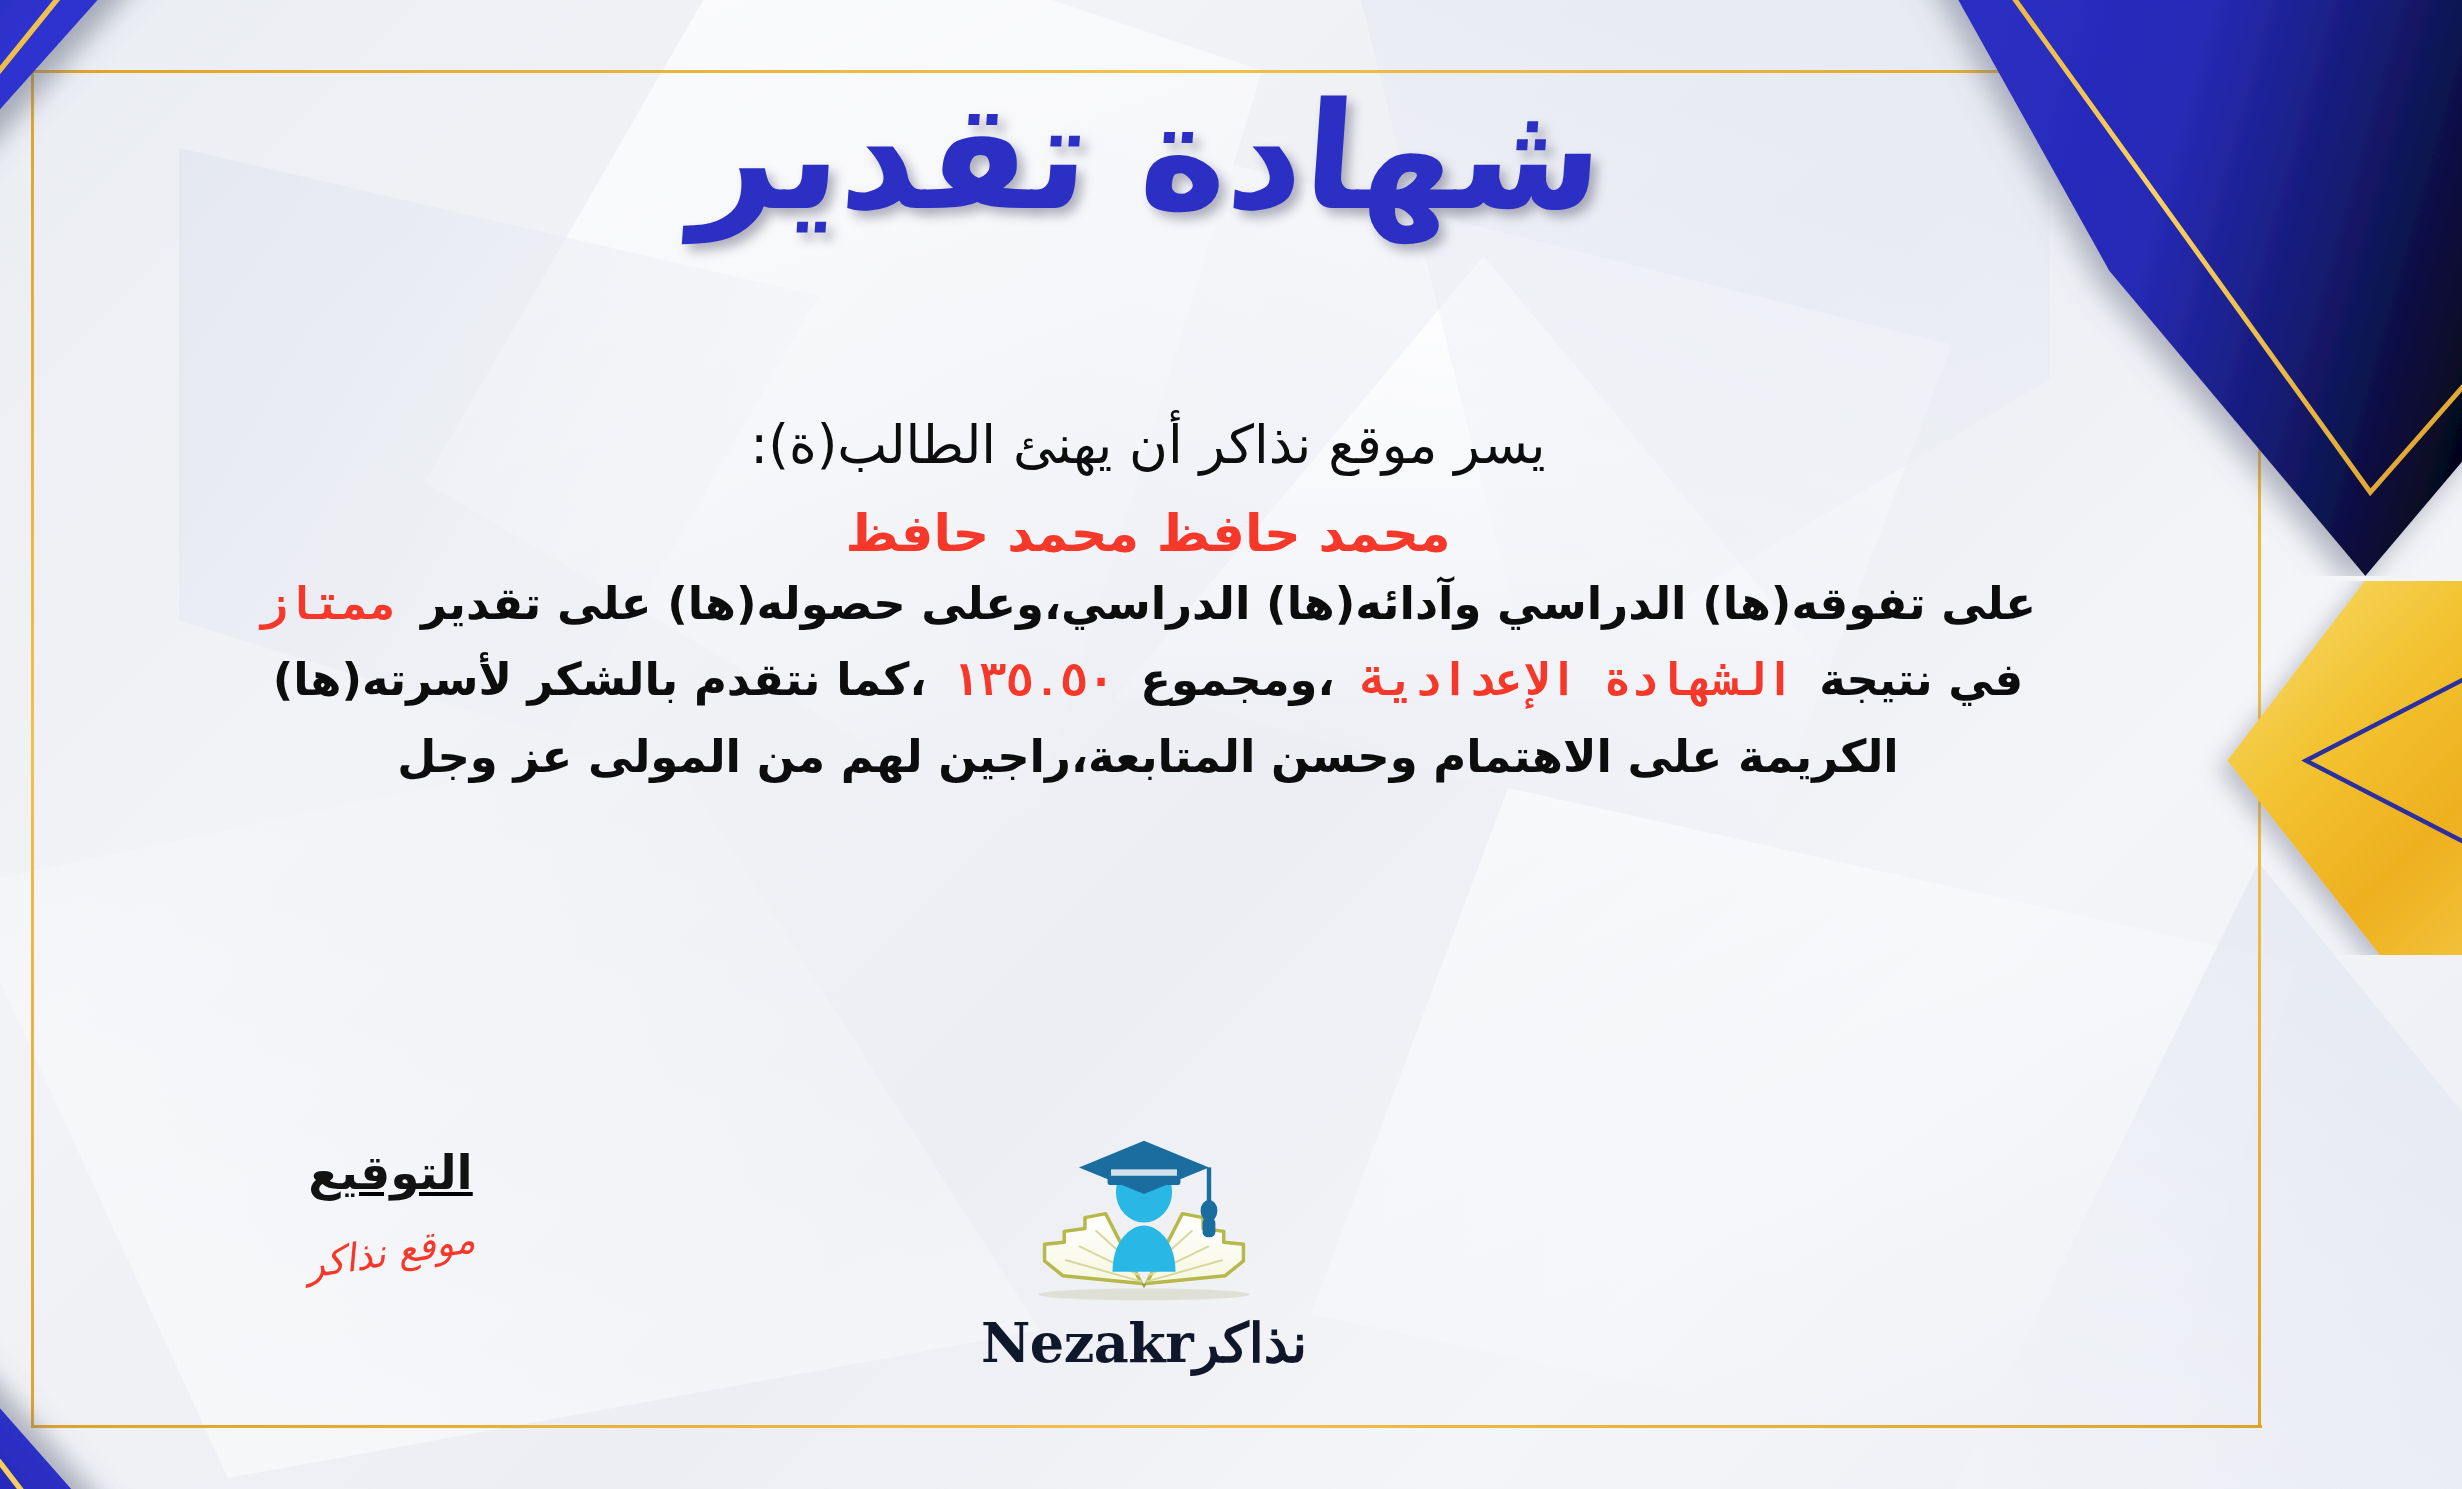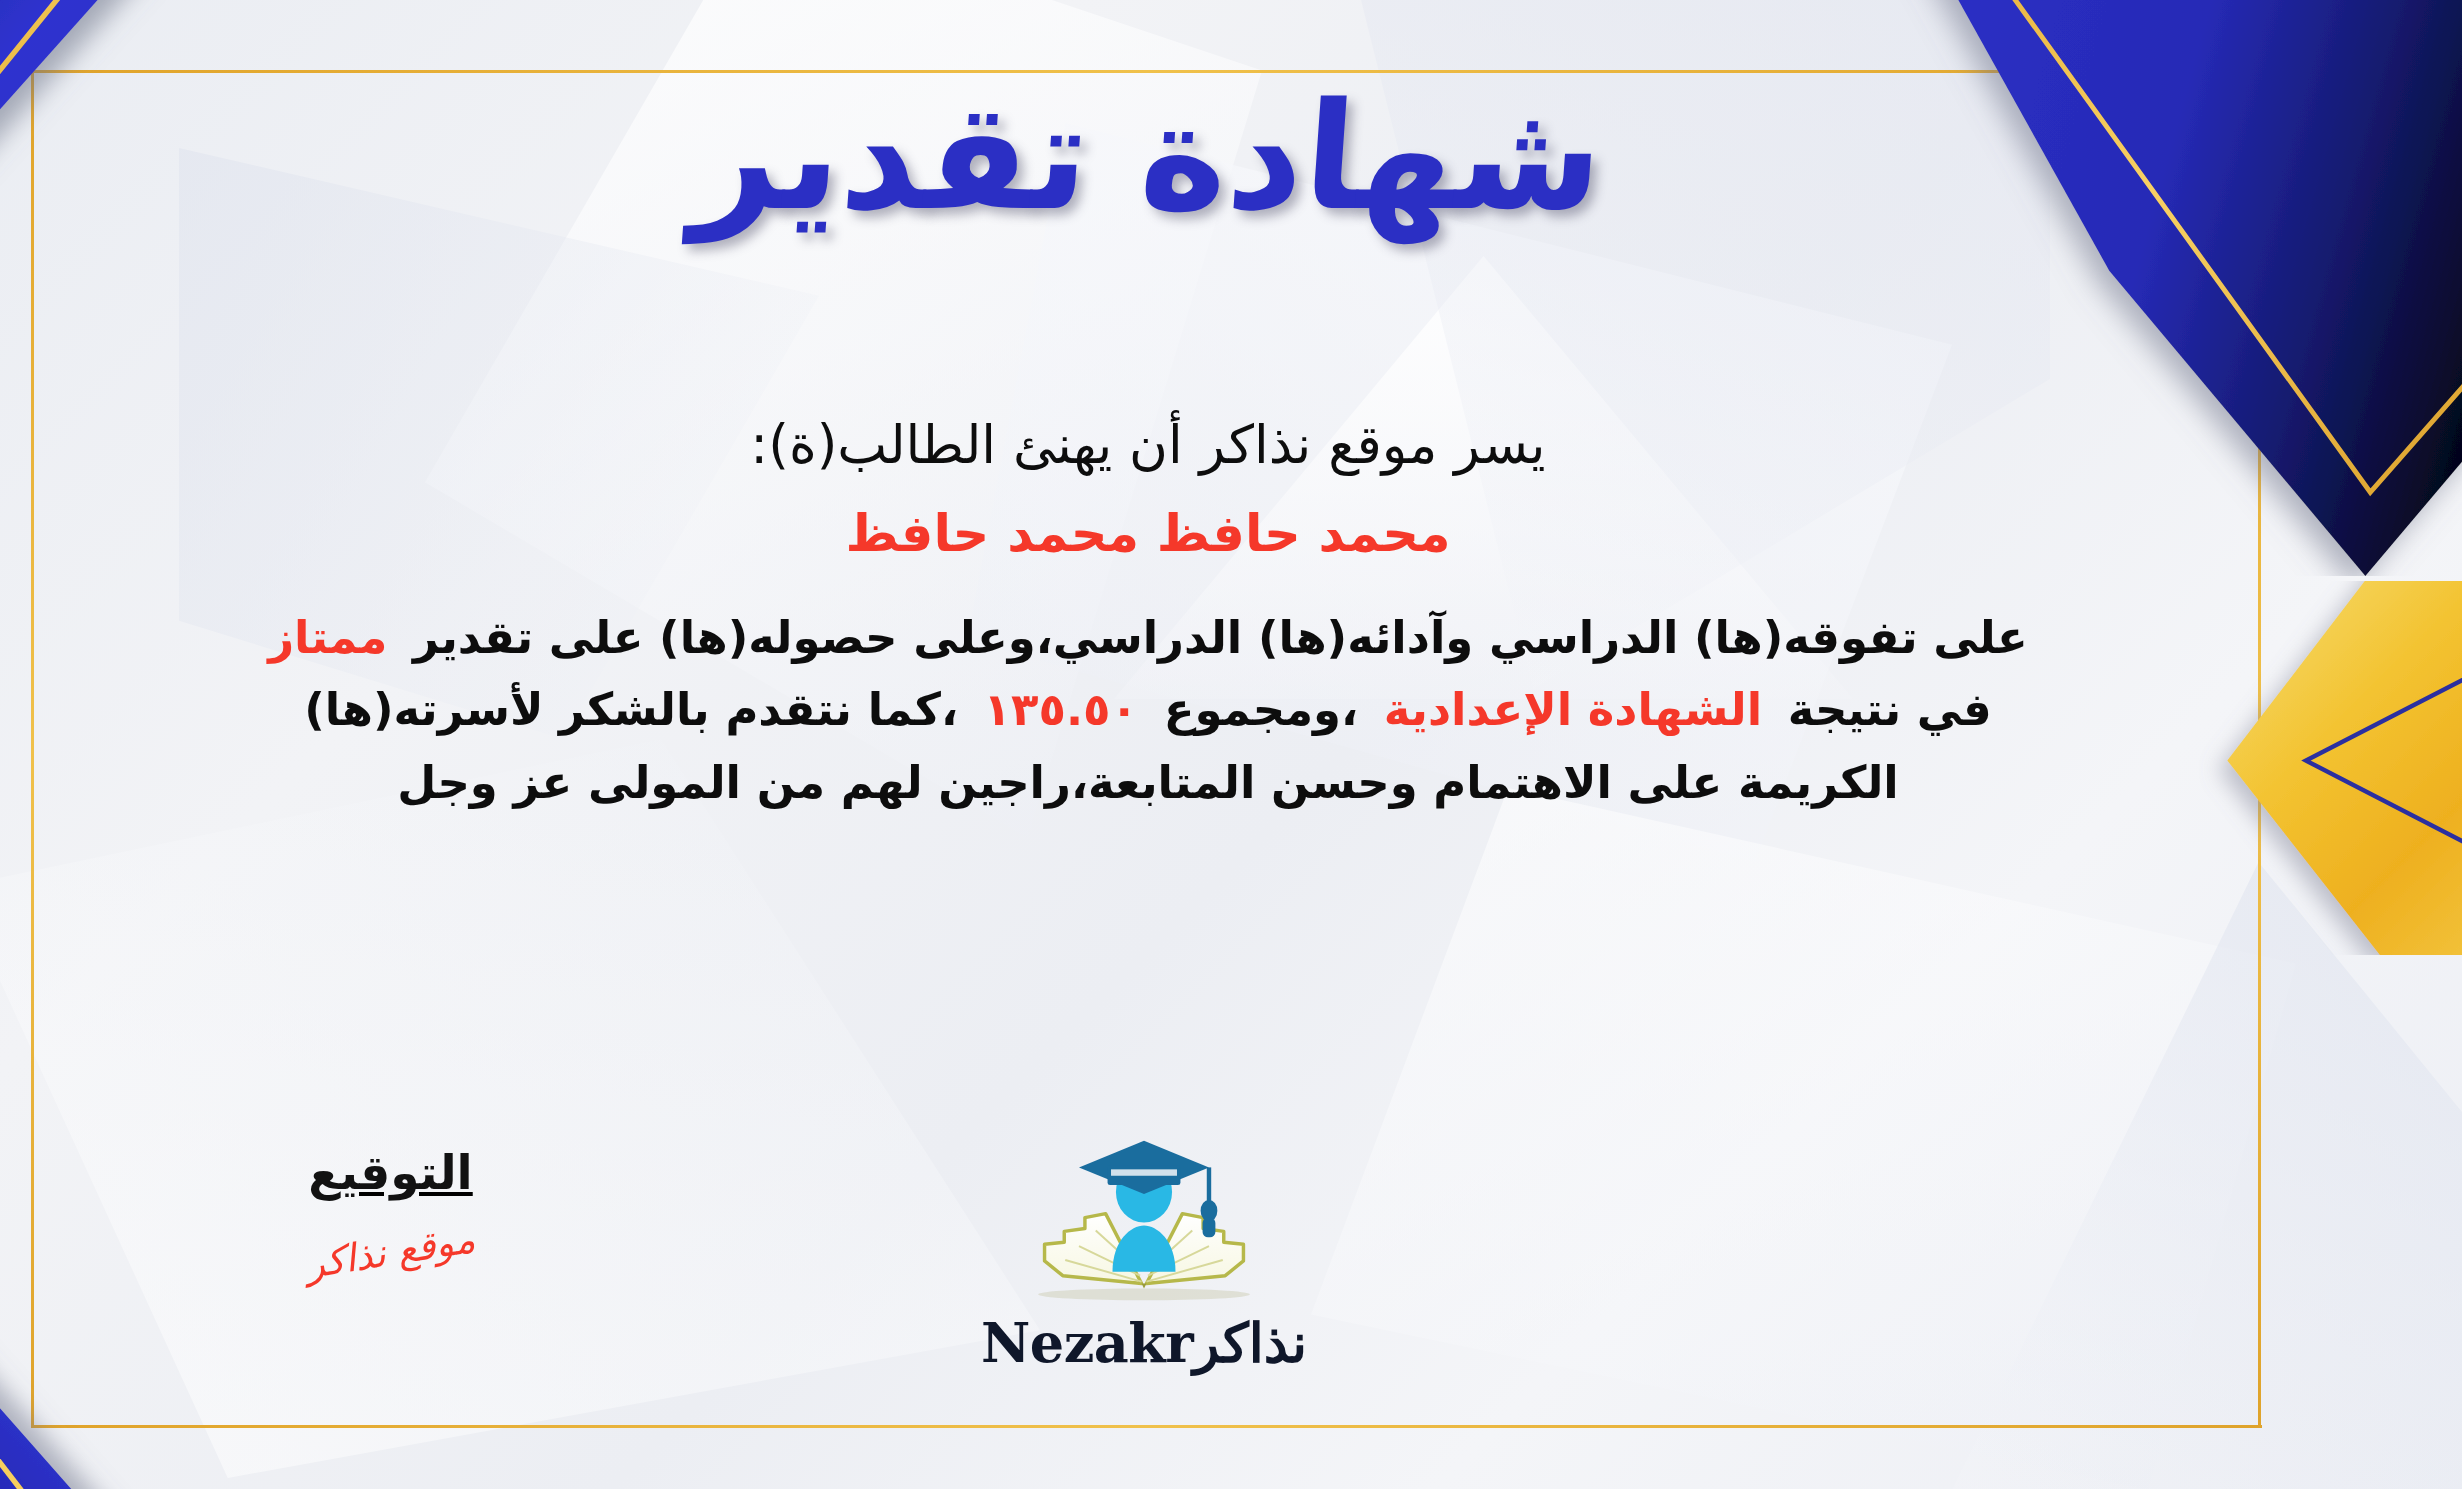--- a/index.html
+++ b/index.html
@@ -122,31 +122,30 @@
     font-weight: 400;
     color: #0d0d0d;
     line-height: 1.35;
     margin-bottom: 20.7px;
   }
   .student-name {
     font-size: 51px;
     font-weight: 700;
     color: #f5382a;
     line-height: 1.3;
-    margin-bottom: 34px;
   }
   .para {
     font-size: 45px;
     font-weight: 700;
     color: #0d0d0d;
     line-height: 1.62;
   }
   .para .hl { color: #f5382a; }
   .para .sp-l { margin-left: 25.6px; }
-  .para .sp-r { margin-right: 25.6px; }
+  .para .sp-r { margin-right: 25.6px; font-family: Liberation Mono, monospace; }
   .para-line { white-space: nowrap; }
 
   
   .signature-area {
     position: absolute;
     left: 384px;
     top: 1147px;
     width: 345px;
     text-align: center;
     direction: rtl;

